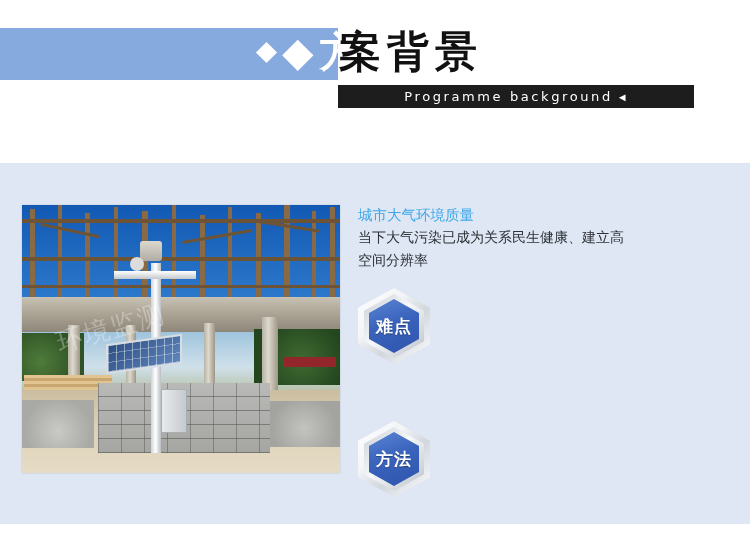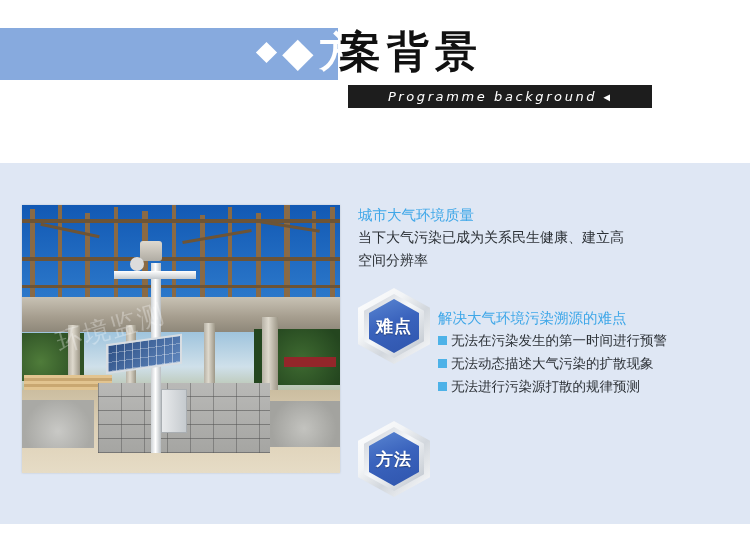--- a/index.html
+++ b/index.html
@@ -59,29 +59,28 @@
     font-size: 42px;
     line-height: 60px;
     font-weight: bold;
     color: #111111;
     letter-spacing: 6px;
     font-family: "DejaVu Sans", "Liberation Sans", sans-serif;
     white-space: nowrap;
   }
   #header-dark-bar {
     position: absolute;
-    left: 348px;
+    left: 338px;
     top: 85px;
-    width: 304px;
+    width: 356px;
     height: 23px;
     background: #1d1d1d;
     display: flex;
     align-items: center;
     justify-content: center;
-    font-style: italic;
   }
   #header-en {
     color: #ffffff;
     font-size: 13px;
     letter-spacing: 2.6px;
     font-family: "DejaVu Sans", "Liberation Sans", sans-serif;
     white-space: nowrap;
   }
   #header-en-arrow {
     color: #ffffff;
@@ -400,37 +399,20 @@
     </div>
   </div>
 
   <div class="block" id="block-2">
     <div class="badge">
       <div class="hex-outer"></div>
       <div class="hex-mid"></div>
       <div class="hex-inner"></div>
       <div class="hex-label">难点</div>
     </div>
-    <div class="btext">
-      <div class="b-title">解决大气环境污染溯源的难点</div>
-      <ul class="b-list">
-        <li>
-          <span class="b-bullet"></span>
-          <span>无法在污染发生的第一时间进行预警</span>
-        </li>
-        <li>
-          <span class="b-bullet"></span>
-          <span>无法动态描述大气污染的扩散现象</span>
-        </li>
-        <li>
-          <span class="b-bullet"></span>
-          <span>无法进行污染源打散的规律预测</span>
-        </li>
-      </ul>
-    </div>
   </div>
 
   <div class="block" id="block-3">
     <div class="badge">
       <div class="hex-outer"></div>
       <div class="hex-mid"></div>
       <div class="hex-inner"></div>
       <div class="hex-label">方法</div>
     </div>
   </div>

